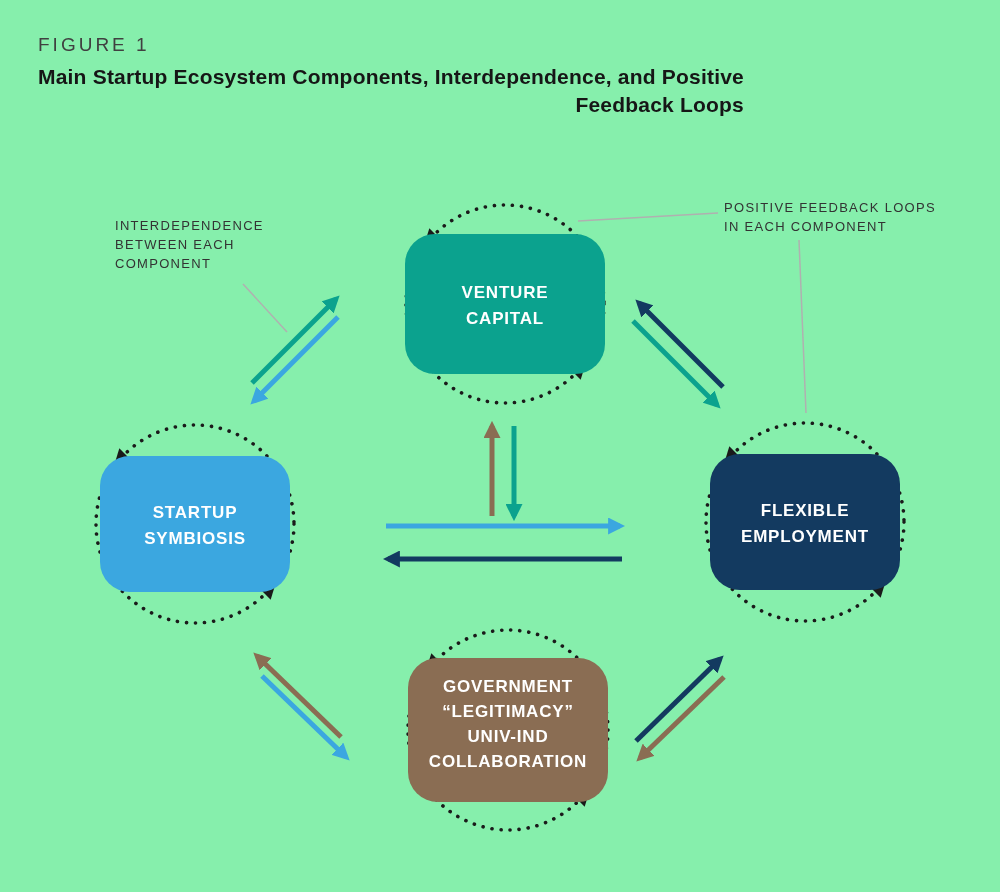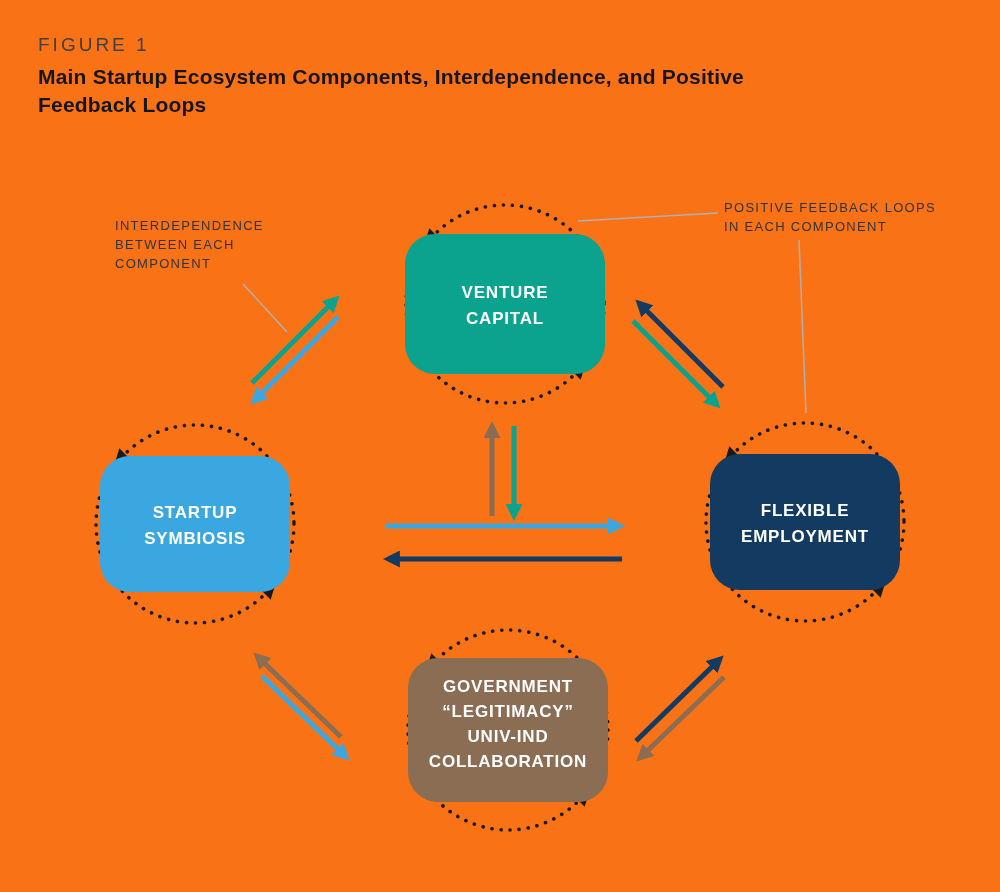--- a/index.html
+++ b/index.html
@@ -1,20 +1,20 @@
 <!DOCTYPE html>
 <html><head>
 <meta charset="utf-8">
 <style>
   html, body { margin: 0; padding: 0; background: #ffffff; }
   .page {
     position: relative;
     width: 1000px;
     height: 892px;
-    background: #f97316;
+    background: #86efac;
     font-family: "Liberation Sans", sans-serif;
     overflow: hidden;
   }
   .figure-label {
     position: absolute;
     left: 38px;
     top: 34px;
     font-size: 19px;
     letter-spacing: 3px;
     color: #404040;
@@ -23,20 +23,21 @@
   .figure-title {
     position: absolute;
     left: 38px;
     top: 63px;
     font-size: 21px;
     font-weight: bold;
     color: #161616;
     line-height: 28px;
     white-space: pre-line;
     letter-spacing: 0.2px;
+    text-align: right;
   }
   svg.diagram {
     position: absolute;
     left: 0;
     top: 0;
   }
   .loop-circle {
     fill: none;
     stroke-width: 3.6;
     stroke-dasharray: 0.1 9;

